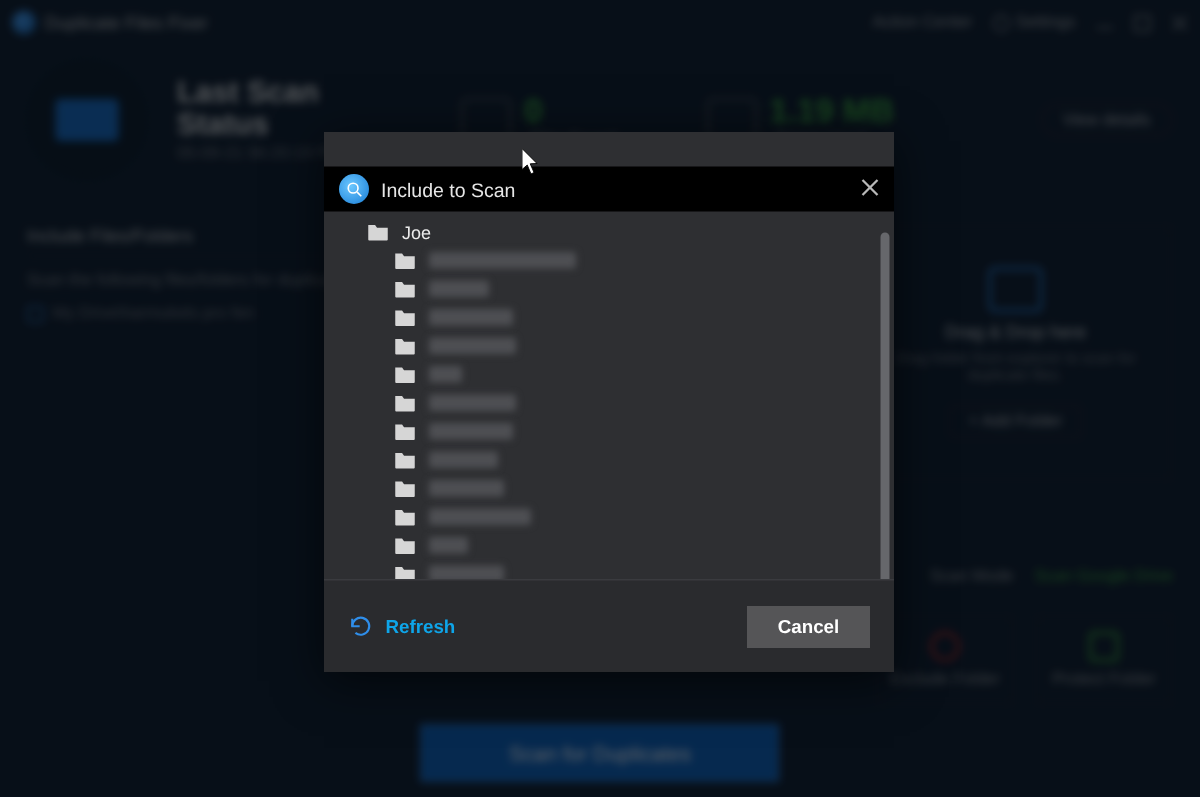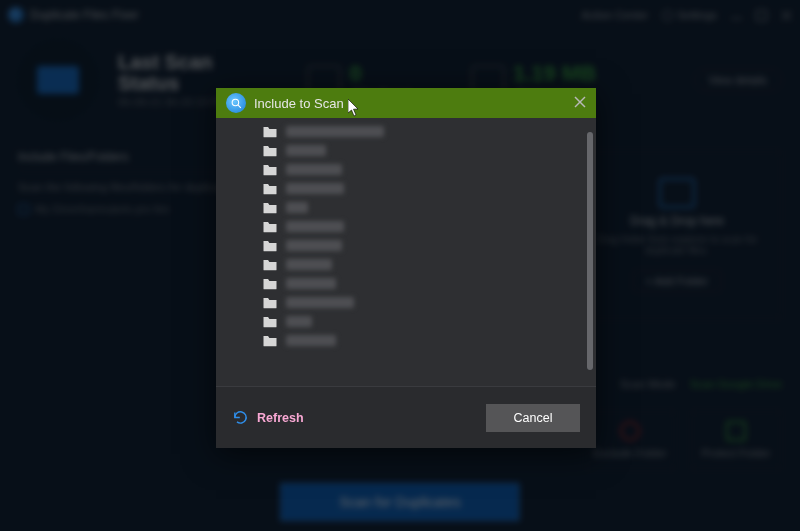--- a/index.html
+++ b/index.html
@@ -110,21 +110,22 @@
   .overlay {
     position:absolute; inset:0; background:rgba(0,0,0,0.25);
   }
   .dialog {
     position:absolute; left:216px; top:88px; width:380px; height:360px;
     background:#2e2f32; box-shadow: 0 6px 30px rgba(0,0,0,.6);
     font-size:12px; color:#d8d8d8;
   }
   .dlg-titlebar {
     display:flex; align-items:center; gap:8px; height:30px; padding: 0 10px;
-    background:#4d7c0f;
+    background:#000000;
+    margin-top:23px;
   }
   .dlg-ico {
     width:20px; height:20px; border-radius:50%;
     background: radial-gradient(circle at 40% 40%, #6bc7ff, #177cd6);
     display:flex; align-items:center; justify-content:center; flex-shrink:0;
     position:relative;
   }
   .dlg-ico svg { width:13px; height:13px; }
   .dlg-ttl { font-size:13px; color:#e6e6e6; }
   .dlg-close { margin-left:auto; color:#b8b8b8; cursor:pointer; }
@@ -142,28 +143,28 @@
   .row .blur { display:inline-block; height:11px; background:#4e4f53; filter: blur(2.5px); border-radius:2px; }
   .dlg-scroll { position:absolute; right:3px; top:14px; width:6px; height:238px;
     background:#66676b; border-radius:3px; }
 
   .dlg-footer {
     position:absolute; bottom:0; left:0; right:0; height:62px;
     background:#2a2b2e; border-top:1px solid #3a3b3f;
     display:flex; align-items:center; padding: 0 16px;
   }
   .refresh {
-    display:flex; align-items:center; gap:8px; color:#f9a8d4;
+    display:flex; align-items:center; gap:8px; color:#0ea5e9;
     font-weight:600; font-size:12.5px; cursor:pointer;
   }
   .refresh svg { width:17px; height:17px; stroke:#2f8eea; fill:none; stroke-width:2; }
   .dlg-btns { margin-left:auto; display:flex; gap:10px; }
   .dlg-btn {
-    width:94px; height:28px; display:flex; align-items:center; justify-content:center;
-    font-size:12.5px; color:#fff; font-weight:400; cursor:pointer;
+    width:82px; height:28px; display:flex; align-items:center; justify-content:center;
+    font-size:12.5px; color:#fff; font-weight:700; cursor:pointer;
   }
   .dlg-btn.cancel { background:#555557; }
   .dlg-btn.ok { background:#1f76d9; }
 
   .cursor {
     position:absolute; left:348px; top:99px; width:13px; height:18px; z-index:50;
   }
 </style>
 </head>
 <body>
@@ -273,20 +274,26 @@
       <svg viewBox="0 0 12 12">
           <line x1="1" y1="1" x2="11" y2="11" stroke="#b8b8b8" stroke-width="1.5"></line>
           <line x1="11" y1="1" x2="1" y2="11" stroke="#b8b8b8" stroke-width="1.5"></line>
         </svg>
     </span>
   </div>
 
   <div class="dlg-tree" id="dlg-tree">
     <div class="dlg-scroll"></div>
 
+  <div class="row" style="padding-left: 0px;">
+        <svg class="foldersvg" viewBox="0 0 24 20">
+          <path d="M2 3 h7 l2 3 h11 v12 a1 1 0 0 1 -1 1 H3 a1 1 0 0 1 -1 -1 Z"></path>
+        </svg>
+        <span class="lbl">Joe</span>
+      </div>
       <div class="row" style="padding-left: 18px;">
         <svg class="foldersvg" viewBox="0 0 24 20">
           <path d="M2 3 h7 l2 3 h11 v12 a1 1 0 0 1 -1 1 H3 a1 1 0 0 1 -1 -1 Z"></path>
         </svg>
         <span class="blur" style="width:98px"></span>
       </div>
       <div class="row" style="padding-left: 18px;">
         <svg class="foldersvg" viewBox="0 0 24 20">
           <path d="M2 3 h7 l2 3 h11 v12 a1 1 0 0 1 -1 1 H3 a1 1 0 0 1 -1 -1 Z"></path>
         </svg>

